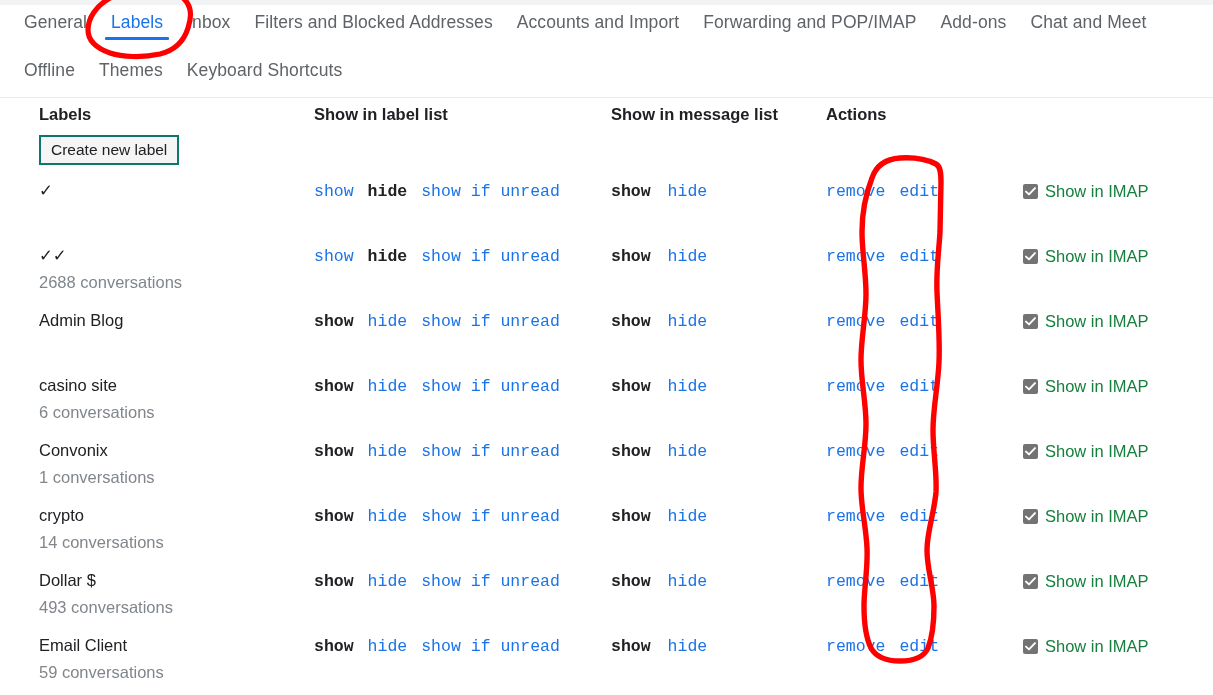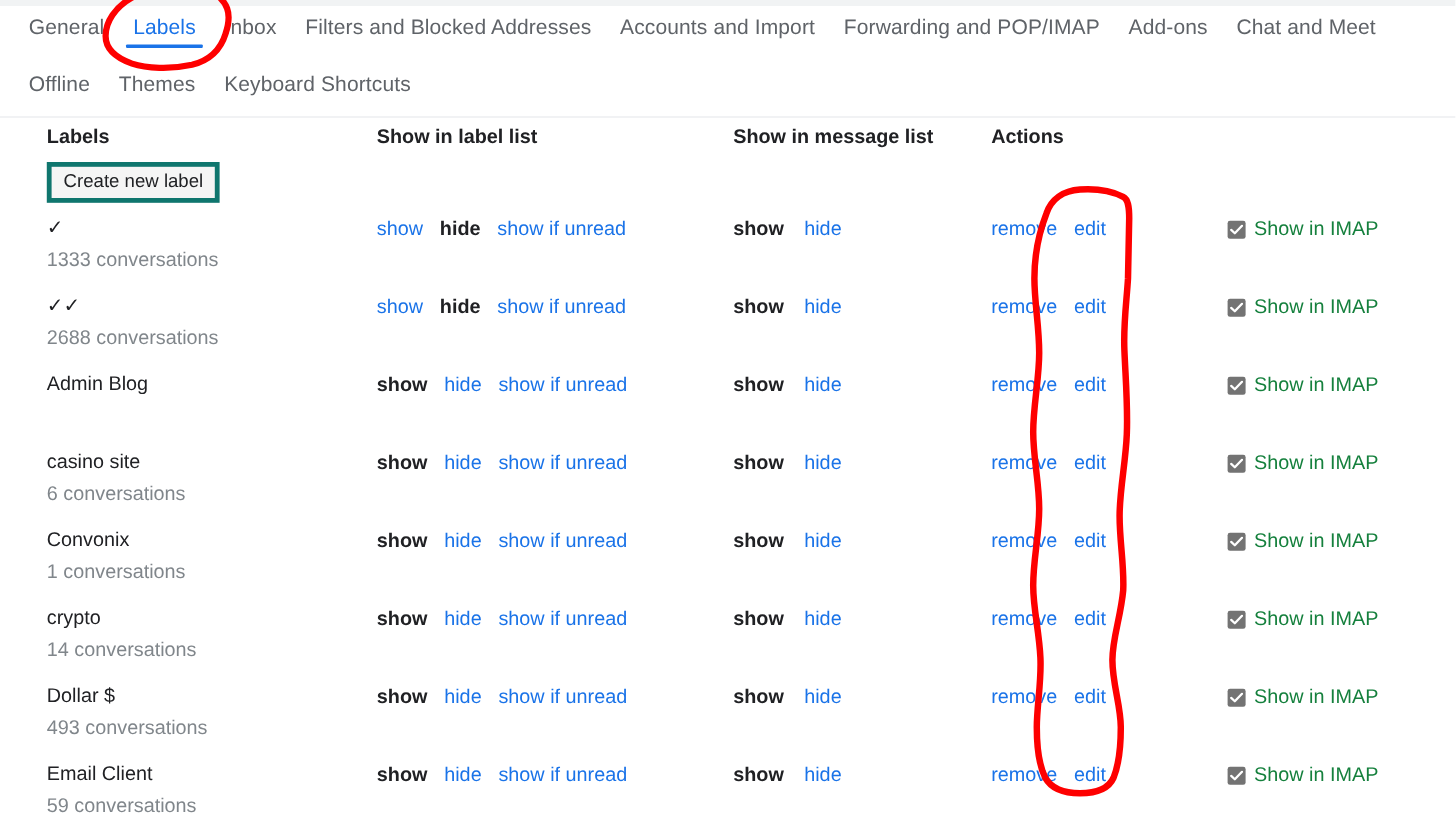--- a/index.html
+++ b/index.html
@@ -105,21 +105,21 @@
   }
 
   
   .btnrow { height: 35px; }
   .create-btn {
     display: inline-block;
     font-family: "Liberation Sans", sans-serif;
     font-size: 15.5px;
     color: #202124;
     background: #f5f5f5;
-    border: 4px solid #0f766e;
+    border: 2px solid #0f766e;
     border-radius: 0;
     padding: 4px 10px 5px 10px;
     line-height: 17px;
     cursor: pointer;
   }
 
   
   .drow { height: 65px; }
   .lab-name {
     font-size: 16.5px;
@@ -134,20 +134,21 @@
     line-height: 23px;
     padding-top: 4px;
     white-space: nowrap;
   }
 
   .linkline {
     padding-top: 11px;
     font-size: 16.5px;
     line-height: 21px;
     white-space: nowrap;
+    font-family: Liberation Mono, monospace;
   }
   .lnk {
     color: #1a73e8;
     cursor: pointer;
     text-decoration: none;
   }
   .cur {
     color: #202124;
     font-weight: bold;
   }
@@ -230,21 +231,20 @@
       <div class="c-lablist"></div>
       <div class="c-msglist"></div>
       <div class="c-actions"></div>
       <div class="c-imap"></div>
     </div>
 
     <div id="rows-container">
         <div class="row drow">
           <div class="c-label">
             <div class="lab-name">✓</div>
-            <div class="lab-count">1333 conversations</div>
           </div>
           <div class="c-lablist">
             <div class="linkline"><span class="lnk">show</span><span class="gap-a"></span><span class="cur">hide</span><span class="gap-b"></span><span class="lnk">show if unread</span></div>
           </div>
           <div class="c-msglist">
             <div class="linkline"><span class="cur">show</span><span class="gap-c"></span><span class="lnk">hide</span></div>
           </div>
           <div class="c-actions">
             <div class="linkline"><span class="lnk">remove</span><span class="gap-b"></span><span class="lnk">edit</span></div>
           </div>

